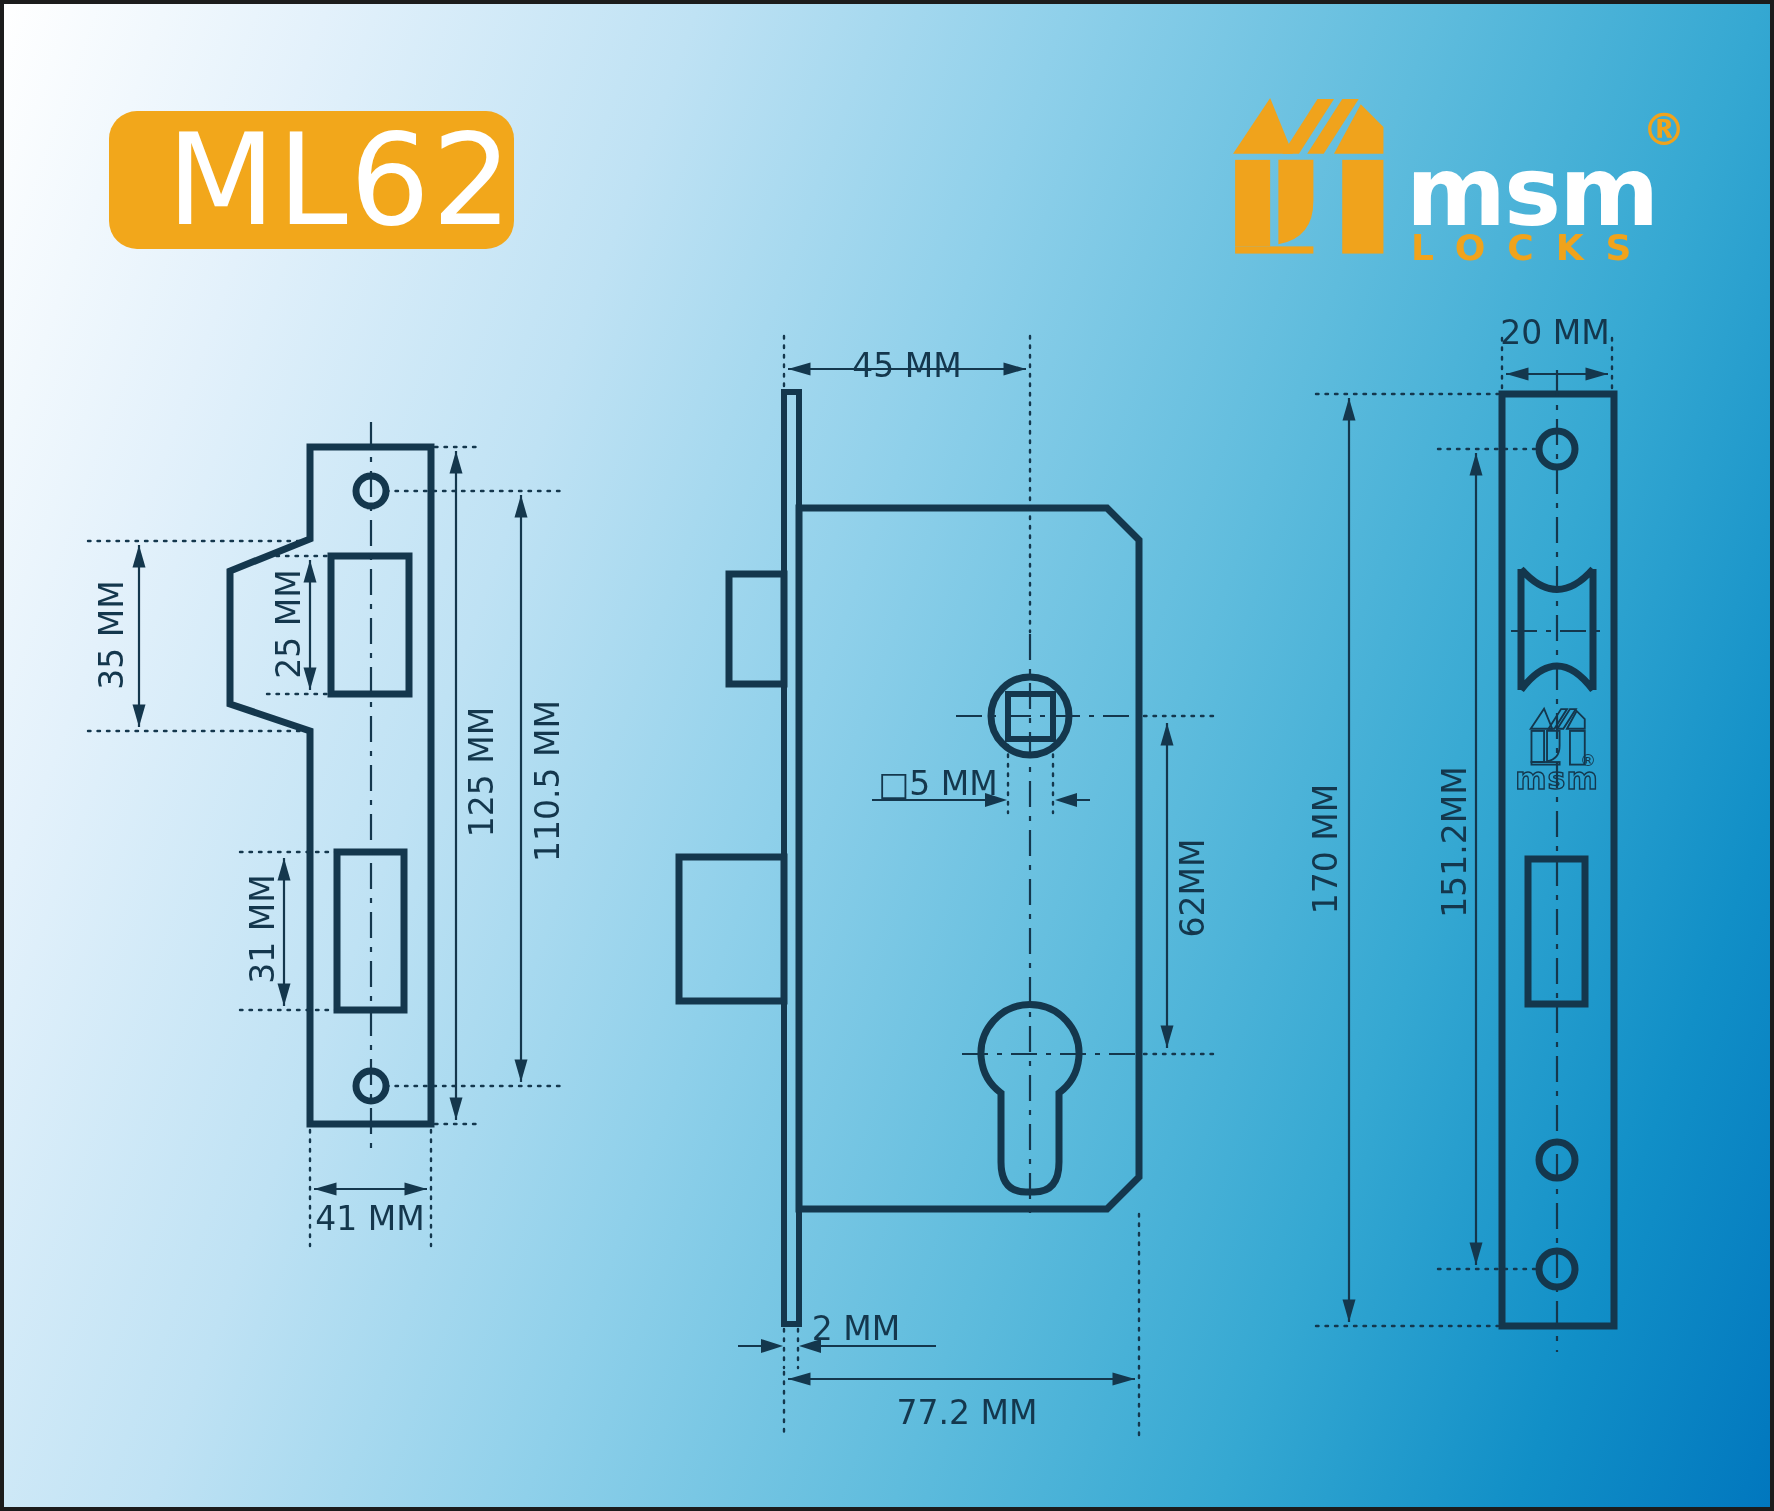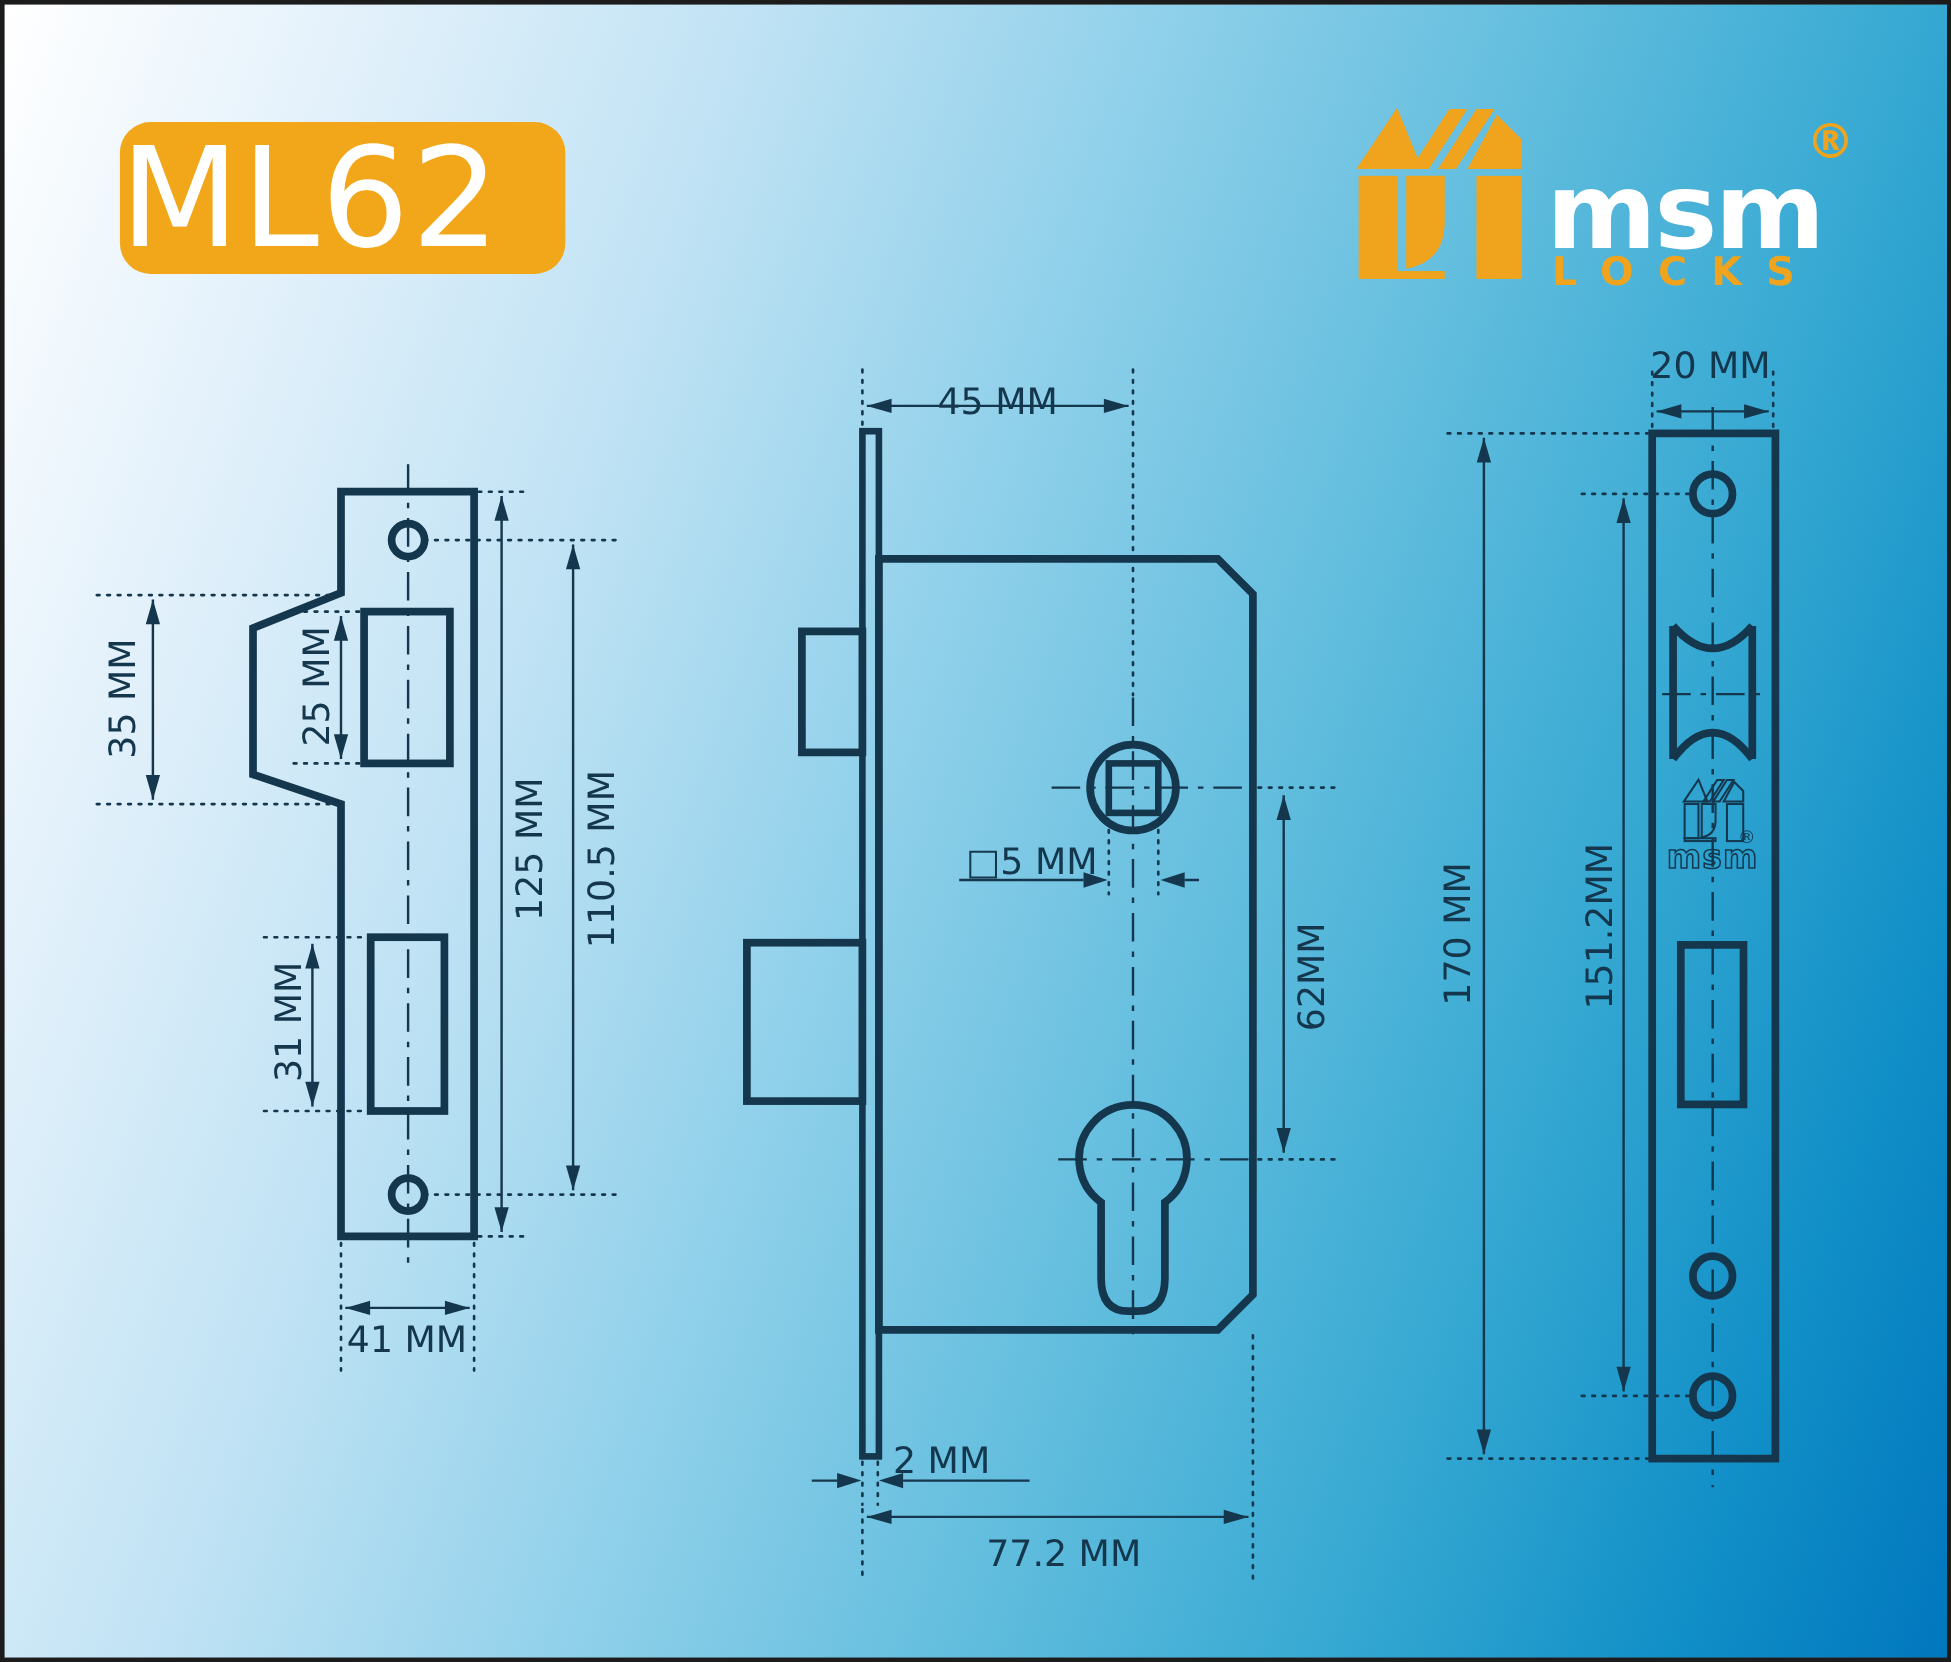--- a/index.html
+++ b/index.html
@@ -20,21 +20,21 @@
   .cl{fill:none;stroke:#14374d;stroke-width:2.2;stroke-dasharray:26 9 5 9;}
   .arrfill{fill:#14374d;stroke:none;}
   .dim-label{
     position:absolute;font-size:33px;color:#14374d;white-space:nowrap;
     transform:translate(-50%,-50%);line-height:1;
   }
   .rot{transform:translate(-50%,-50%) rotate(-90deg);}
   #model-badge{
     position:absolute;left:105px;top:107px;width:405px;height:138px;
     background:#f2a71b;border-radius:28px;
-    display:flex;align-items:center;justify-content:flex-start;
+    display:flex;align-items:center;justify-content:flex-end;
     color:#ffffff;font-size:126px;letter-spacing:2px;
   }
   #brand-word{
     position:absolute;left:1402px;top:140px;
     color:#ffffff;font-size:96px;font-weight:bold;letter-spacing:-2px;line-height:1;
   }
   #brand-sub{
     position:absolute;left:1407px;top:226px;
     color:#f0a31c;font-size:36px;font-weight:bold;letter-spacing:22px;line-height:1;
   }

